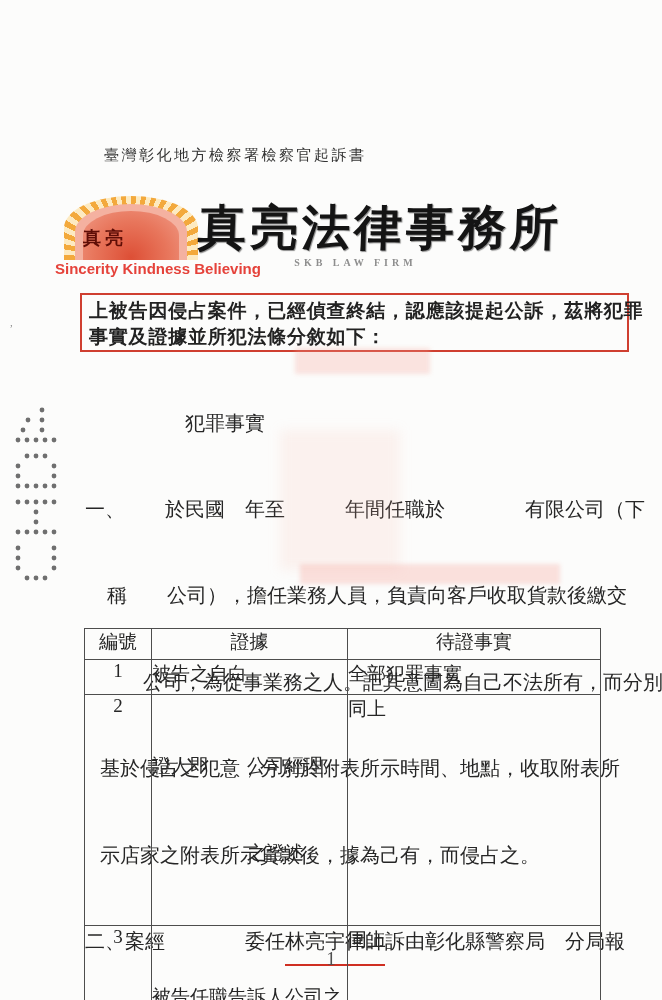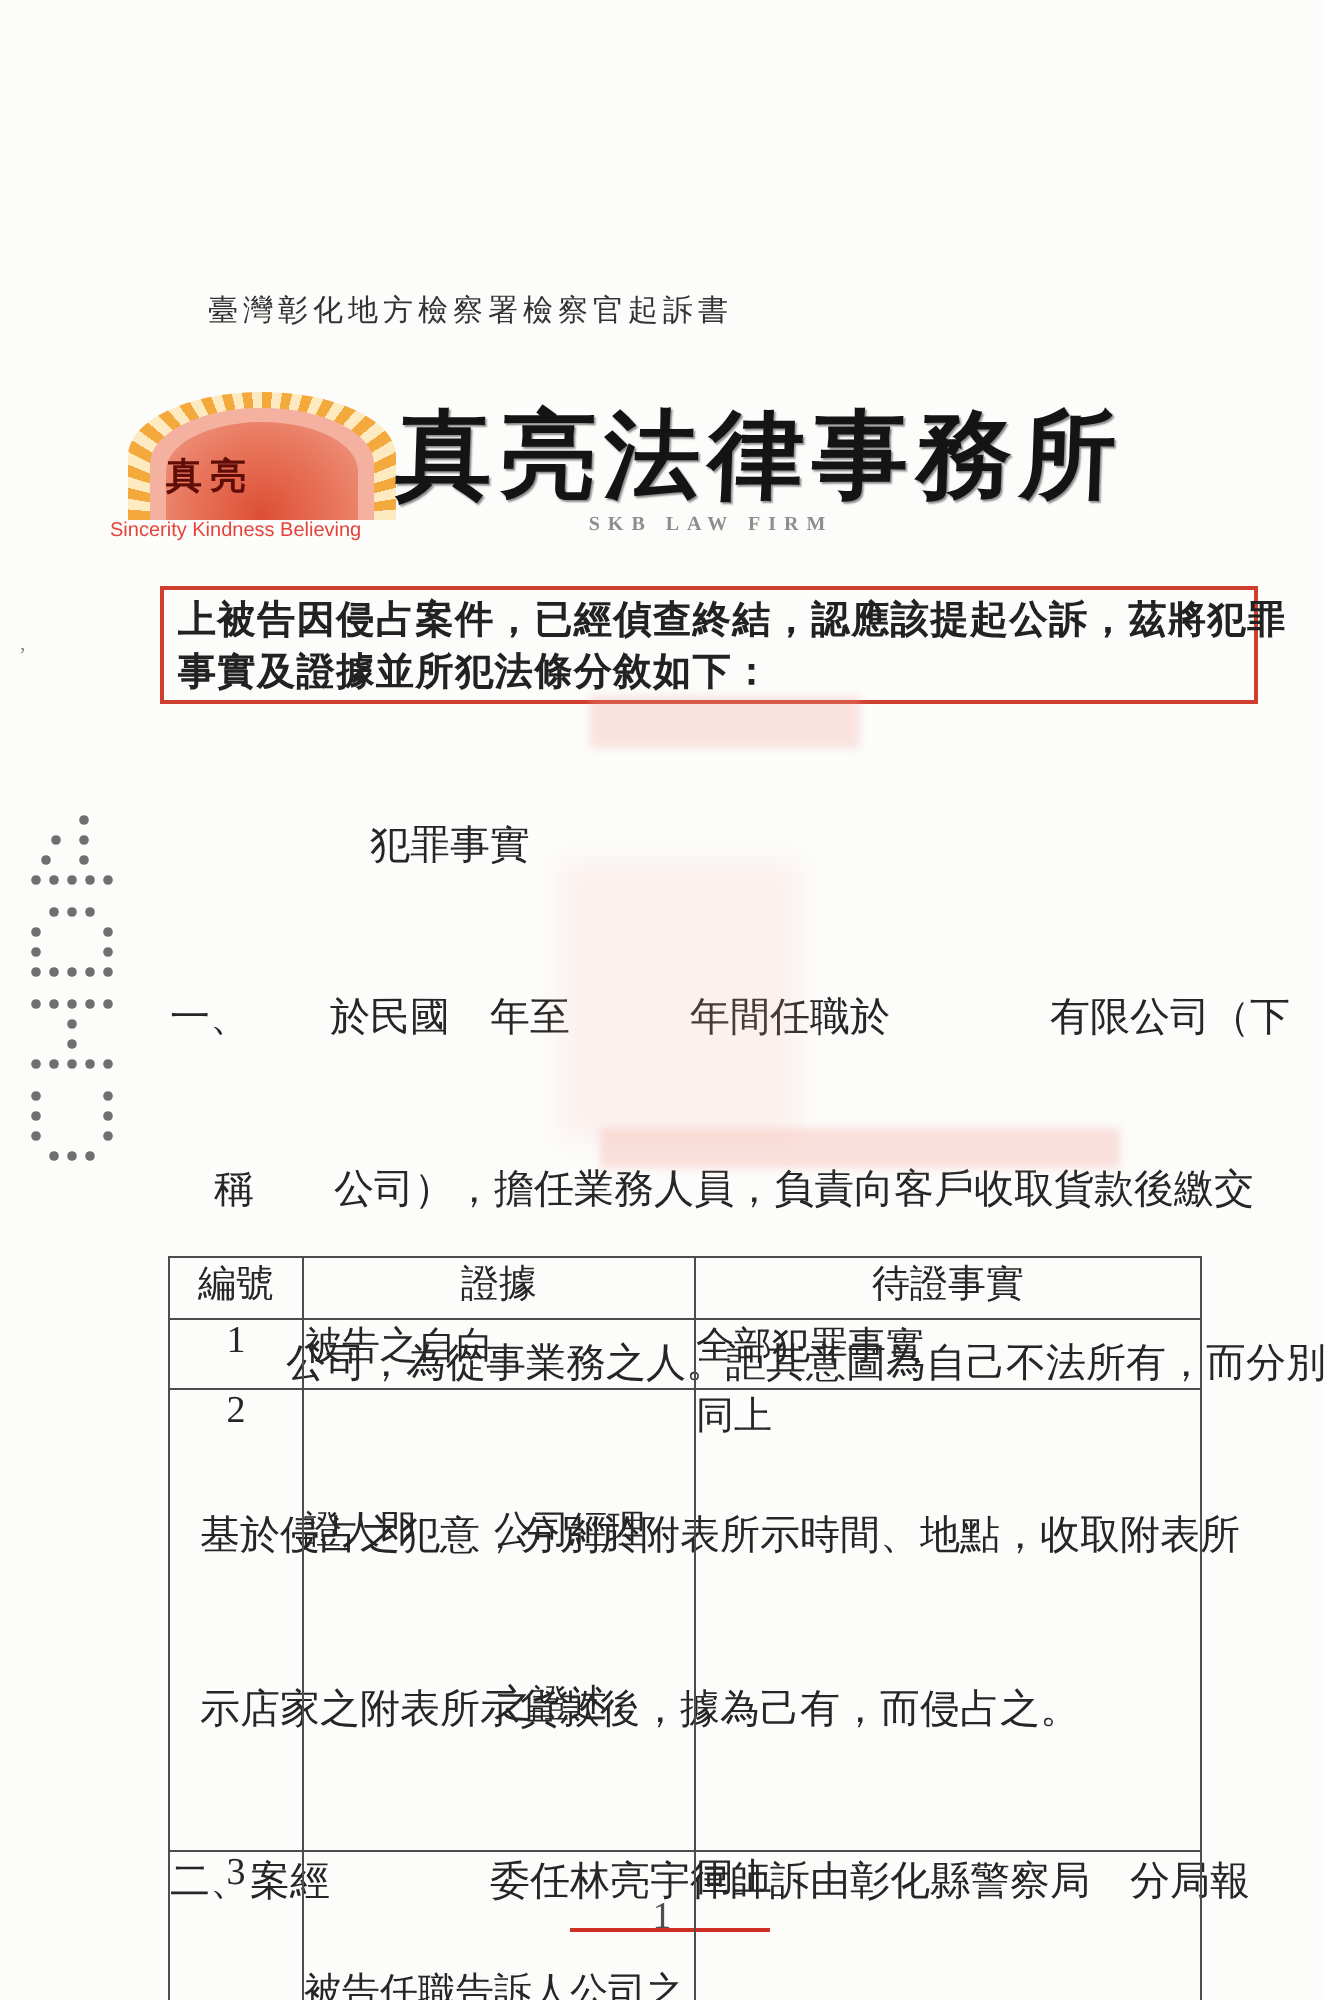--- a/index.html
+++ b/index.html
@@ -30,22 +30,22 @@
   .ellipse-inner{
     position:absolute; left:28px; top:17px; width:96px; height:49px;
     border-radius:96px 96px 0 0 / 49px 49px 0 0;
     background:radial-gradient(ellipse at 50% 95%, #dd4f36 0%, #e8765c 55%, #f09a85 100%);
   }
   .seal-text{
     position:absolute; left:28px; top:32px; width:96px; 
     font-size:18px; font-weight:bold; letter-spacing:4px; color:#5f0d06;
   }
   .logo-tagline{
-    position:absolute; left:0px; top:66px; width:152px; text-align:left;
-    font-size:10px; font-weight:normal; color:#e5423a; white-space:nowrap;
+    position:absolute; left:0px; top:66px; width:152px; text-align:right;
+    font-size:15px; font-weight:bold; color:#e5423a; white-space:nowrap;
     font-family:"Liberation Sans","DejaVu Sans",sans-serif;
   }
   .firm-zh{
     position:absolute; left:198px; top:196px; width:410px;
     font-size:48px; font-weight:900; color:#141414; letter-spacing:4px;
     white-space:nowrap; transform:skewX(-2deg);
     text-shadow:1px 1px 1px rgba(0,0,0,0.45);
   }
   .firm-en{
     position:absolute; left:228px; top:257px; width:255px; text-align:center;

